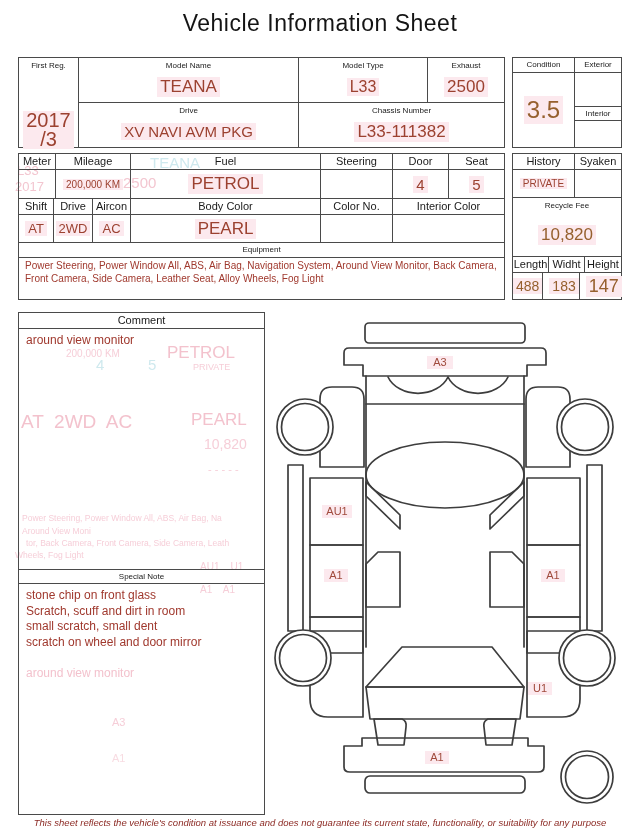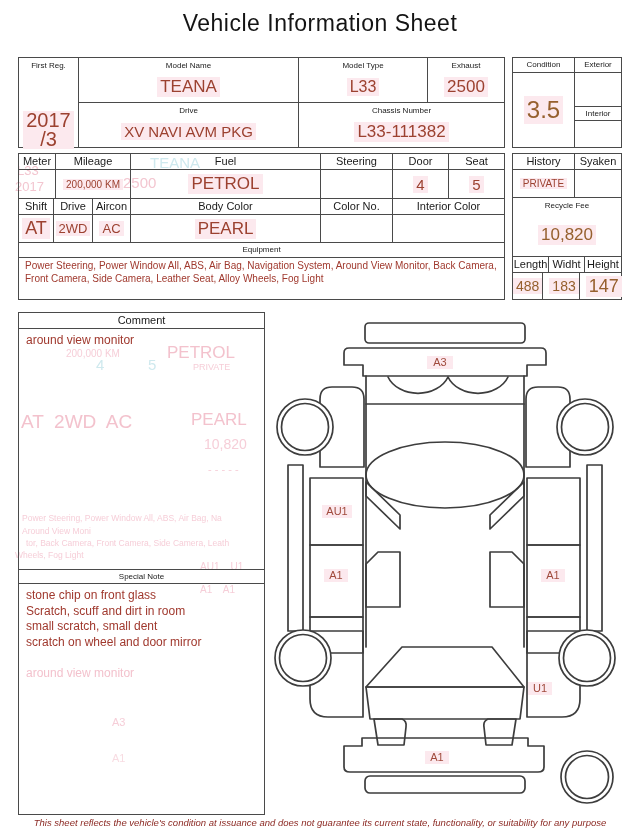--- a/index.html
+++ b/index.html
@@ -160,21 +160,21 @@
         <div class="hdr">Seat</div>
         <div class="valwrap">
             <span class="val hl" style="font-size:15px;">5</span>
           </div>
       </div>
     </div>
     <div class="bb" style="height:44px;display:flex;box-sizing:border-box;">
       <div class="col br" style="width:35px;">
         <div class="hdr">Shift</div>
         <div class="valwrap">
-            <span class="val hl" style="font-size:18px;">AT</span>
+            <span class="val hl" style="font-size:13px;">AT</span>
           </div>
       </div>
       <div class="col br" style="width:39px;">
         <div class="hdr">Drive</div>
         <div class="valwrap">
             <span class="val hl" style="font-size:13px;">2WD</span>
           </div>
       </div>
       <div class="col br" style="width:38px;">
         <div class="hdr">Aircon</div>

